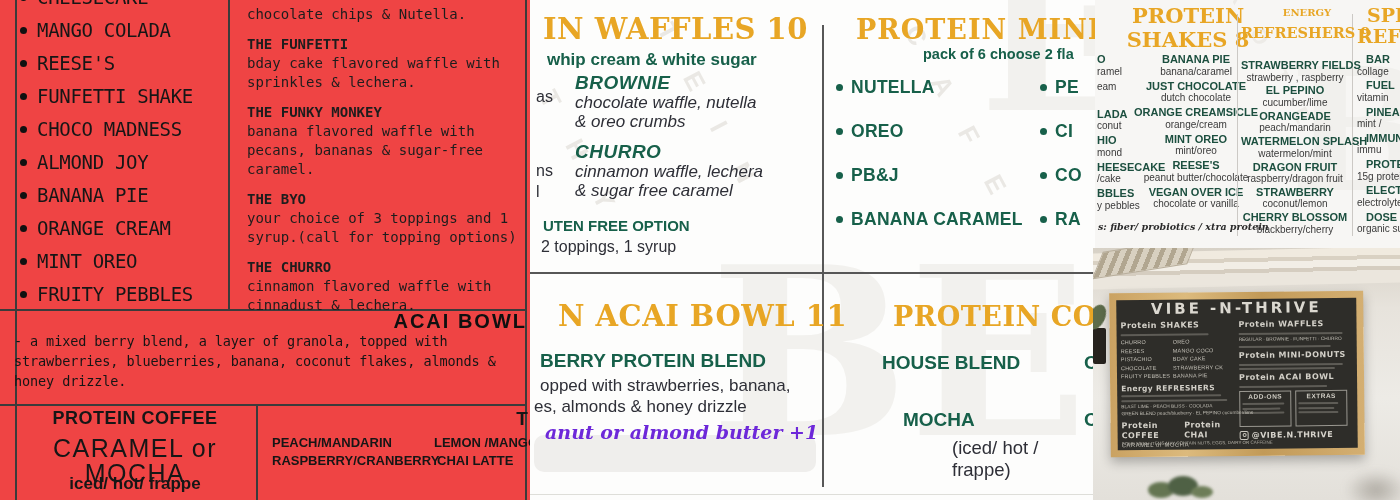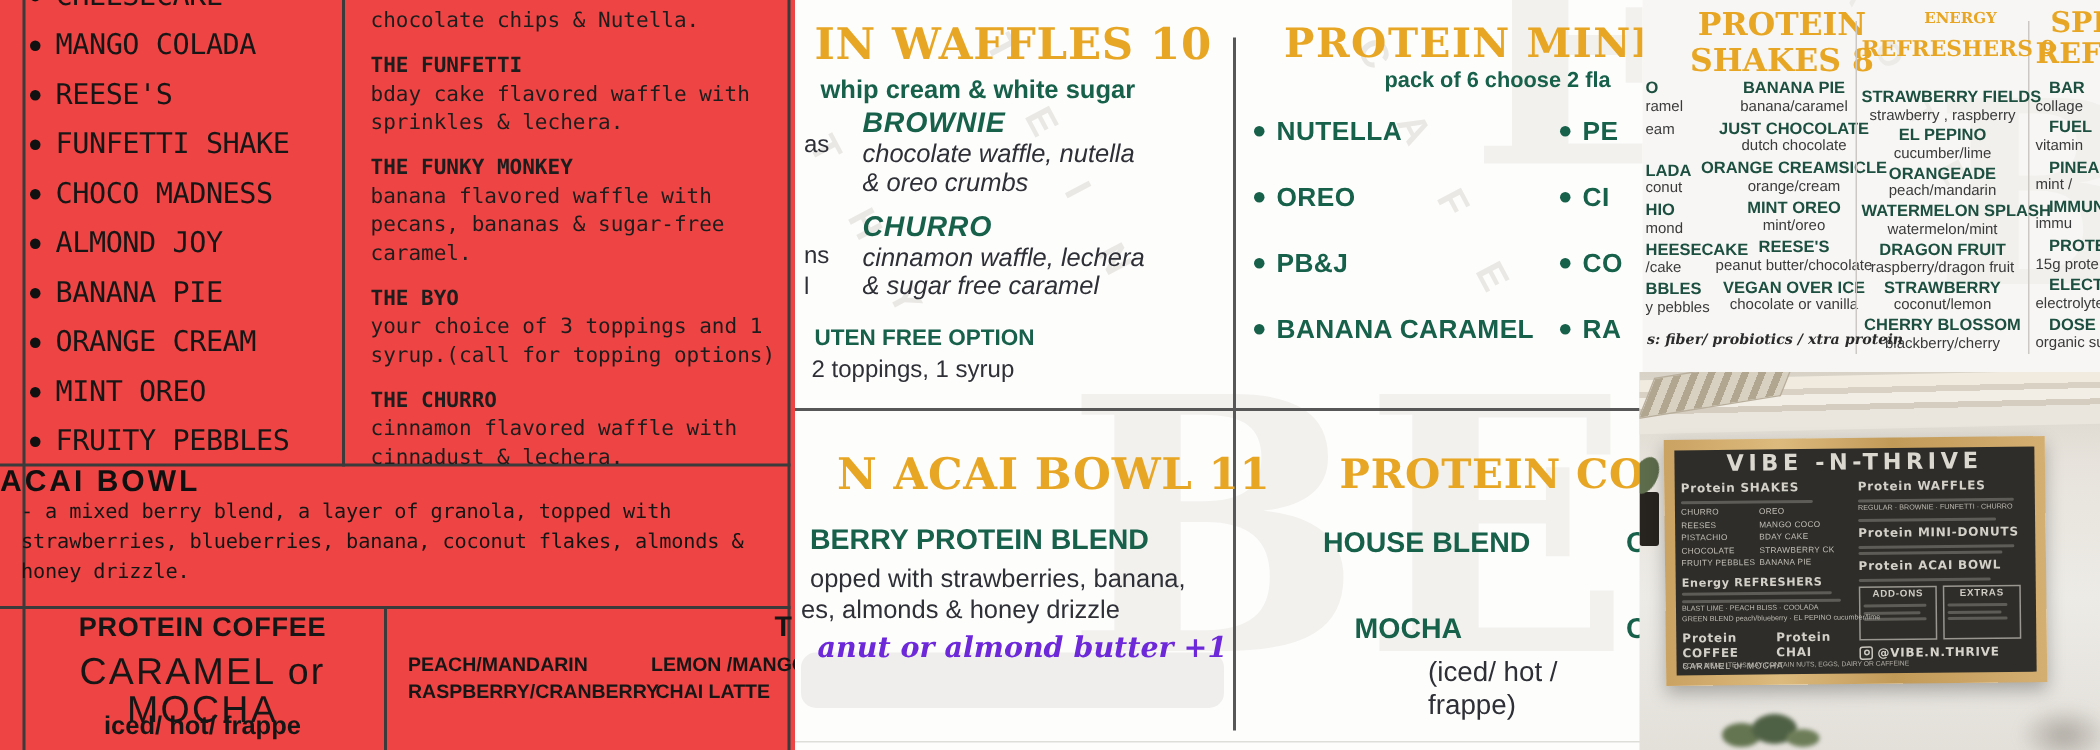--- a/index.html
+++ b/index.html
@@ -11,21 +11,21 @@
   .lnH{position:absolute;height:2px;background:#3b3b3b;}
   #lA{left:15px;top:0;height:500px}#lB{left:228px;top:0;height:311px}
   #lC{left:525px;top:0;height:500px}#lD{left:256px;top:406px;height:94px}
   #lE{left:0;top:309px;width:527px}#lF{left:0;top:404px;width:527px}
   #shakes{position:absolute;left:20px;top:-19px;font:19px/33px "DejaVu Sans Mono",monospace;letter-spacing:-.3px;}
   .shk{display:flex;align-items:center;}
   .blt{width:7px;height:7px;border-radius:50%;background:#111;margin-right:10px;flex:none}
   #wcol{position:absolute;left:247px;top:-14px;width:278px;font:14px/19px "DejaVu Sans Mono",monospace;color:#1d1d1d;}
   .wblk{margin-bottom:11px}
   .wname{font-weight:700;}
-  #acaiT{position:absolute;left:0;top:311px;width:527px;text-align:left;
+  #acaiT{position:absolute;left:0;top:311px;width:527px;text-align:right;
          font:700 20px/1 "Liberation Sans",sans-serif;letter-spacing:2px;color:#101010;}
   #acaiP{position:absolute;left:14px;top:331px;width:512px;font:13.5px/20px "DejaVu Sans Mono",monospace;letter-spacing:-.1px;color:#151515;}
   #cofT{position:absolute;left:15px;top:409px;width:240px;text-align:center;font:700 18px/1 "Liberation Sans",sans-serif;letter-spacing:.5px;}
   #cofF{position:absolute;left:15px;top:436px;width:240px;text-align:center;font:400 25px/1 "Liberation Sans",sans-serif;letter-spacing:1.5px;}
   #cofS{position:absolute;left:15px;top:475px;width:240px;text-align:center;font:700 17px/1 "Liberation Sans",sans-serif;}
   #teaT{position:absolute;left:258px;top:409px;width:266px;text-align:right;font:700 19px/1 "Liberation Sans",sans-serif;letter-spacing:1px;margin-left:47px;}
   .ti{position:absolute;font:700 13px/1 "Liberation Sans",sans-serif;white-space:nowrap;}
   #teaS{position:absolute;left:258px;top:478px;width:266px;text-align:center;font:600 16px/1 "Liberation Sans",sans-serif;}
   
   #pB{position:absolute;left:530px;top:0;width:565px;height:500px;background:#fdfdfc;overflow:hidden;z-index:2;}

